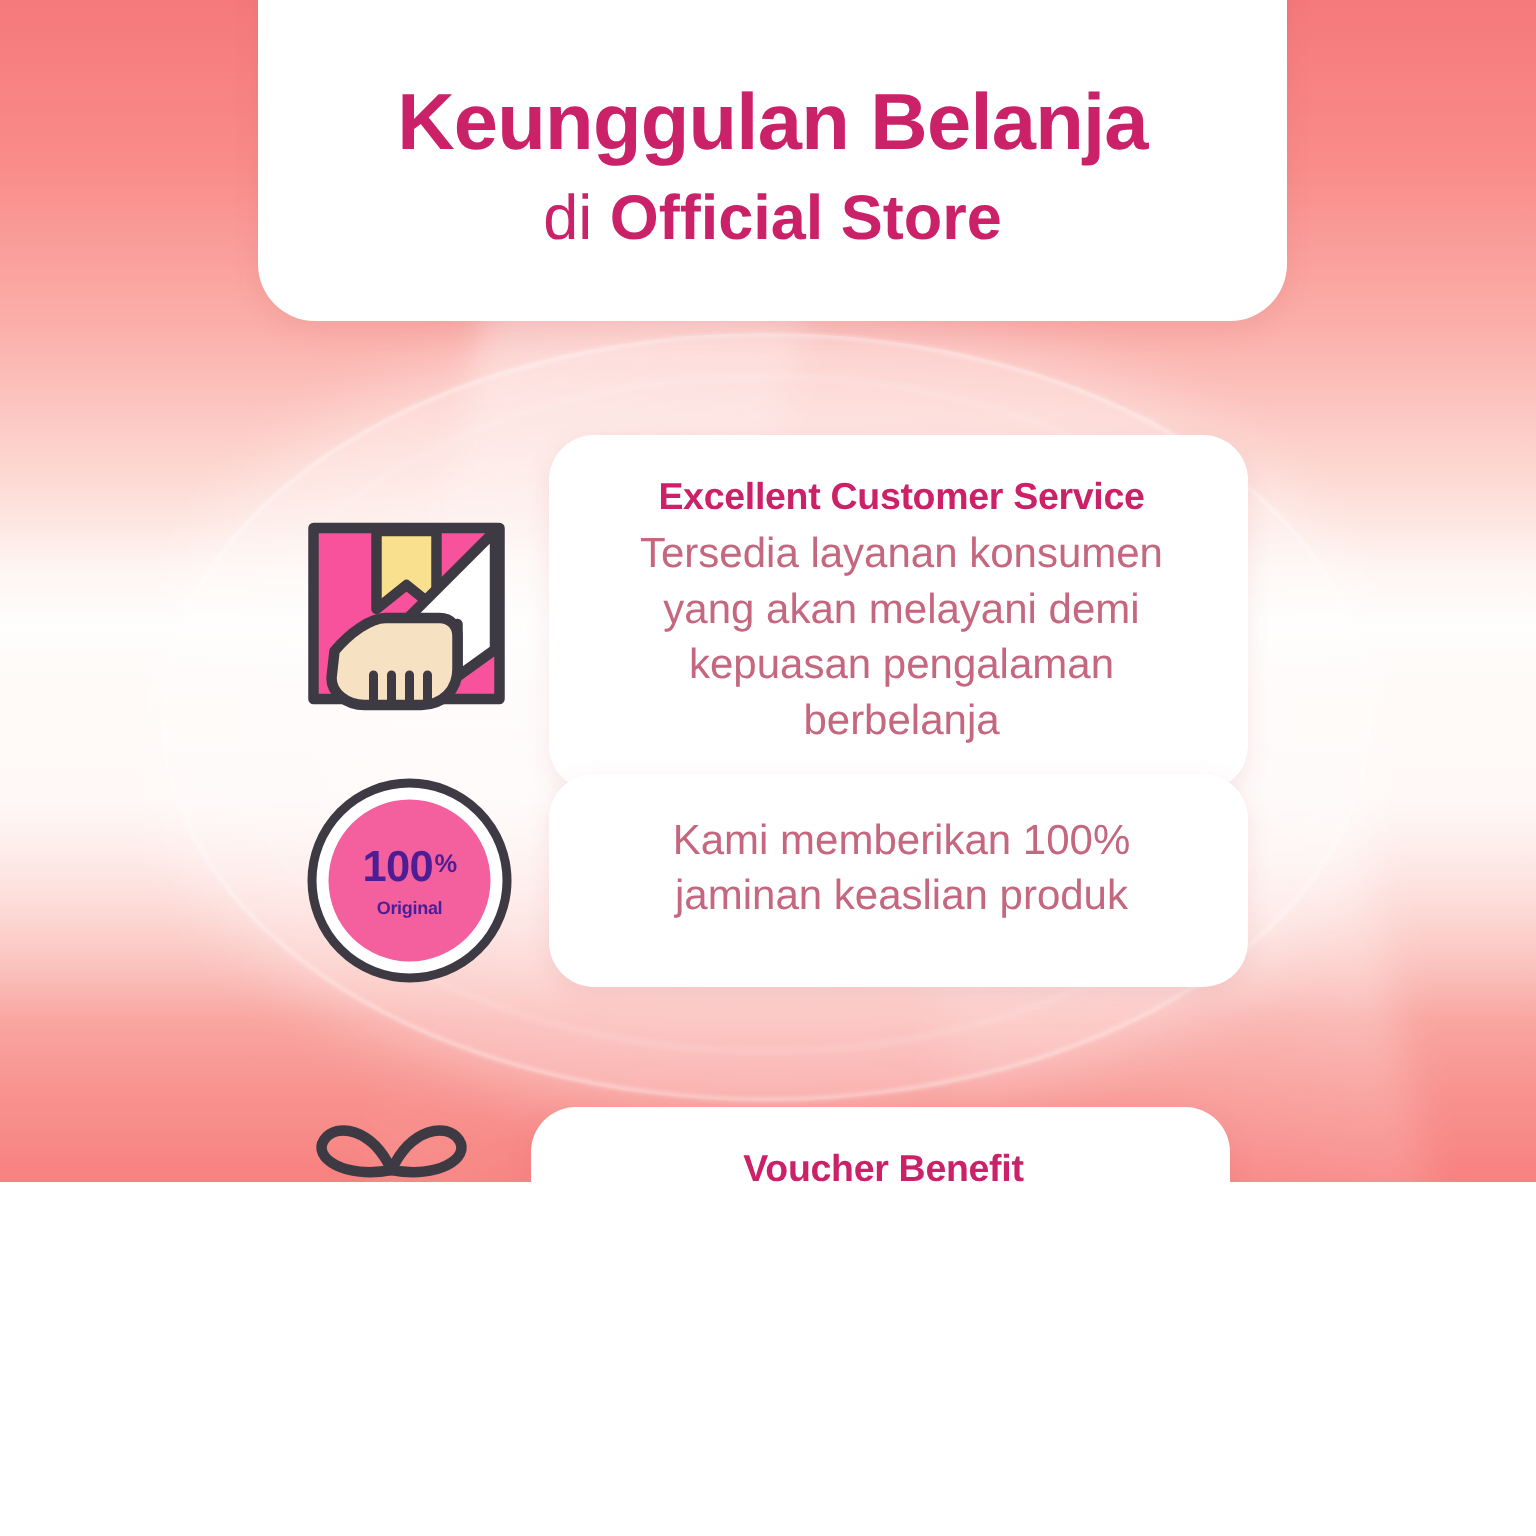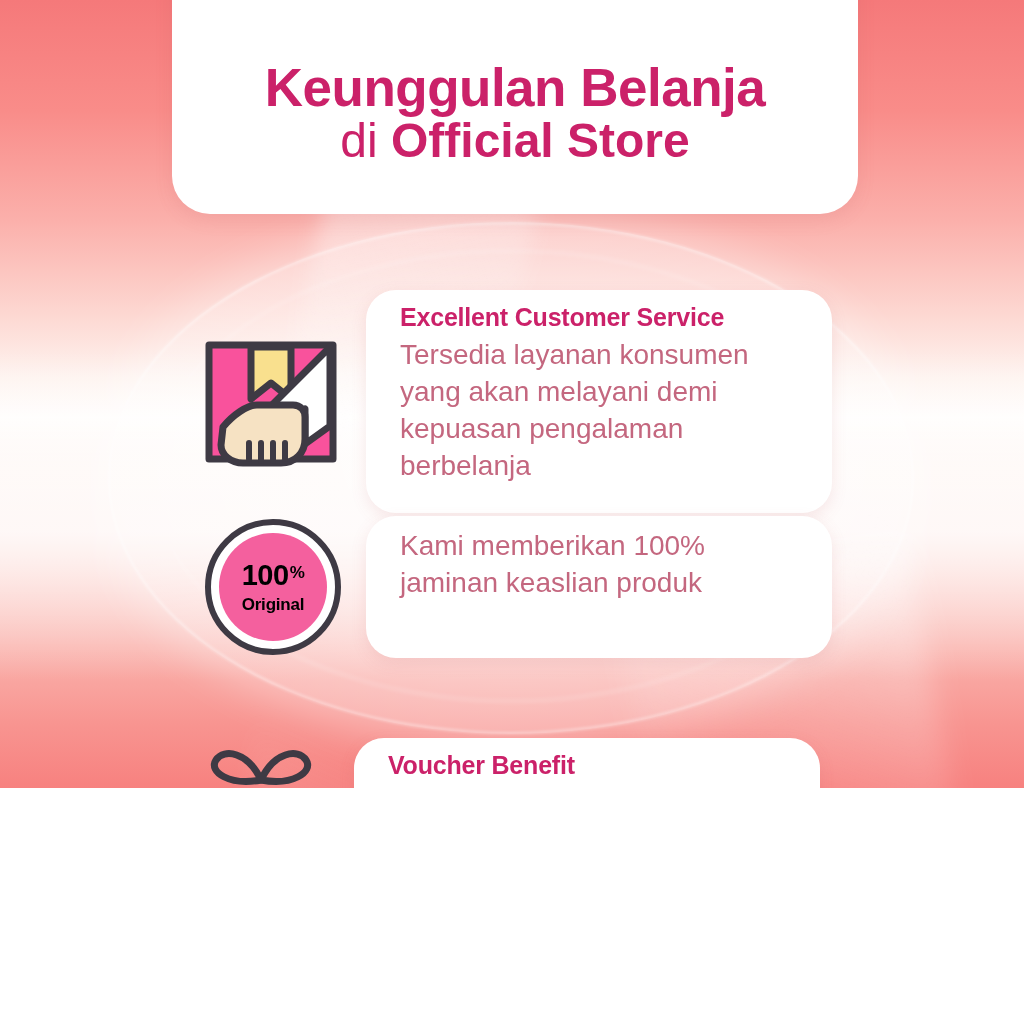--- a/index.html
+++ b/index.html
@@ -99,22 +99,22 @@
   }
   .title-1 {
     color:#cb2169;
     font-size:53px;
     font-weight:bold;
     letter-spacing:-.5px;
     line-height:1.05;
     white-space:nowrap;
   }
   .title-2 {
-    margin-top:0;
-    font-size:48px;
+    margin-top:12px;
+    font-size:42px;
     line-height:1.1;
     color:#cb2169;
     white-space:nowrap;
   }
   .title-2 .thin { font-weight:normal; color:#cb2169; }
   .title-2 .bold { font-weight:bold; }
 
   
   .feature {
     position:absolute;
@@ -129,21 +129,22 @@
     width:186px;
     flex:0 0 186px;
     display:flex; align-items:center; justify-content:center;
   }
 
   .text-card {
     flex:1 1 auto;
     background:#ffffff;
     border-radius:30px;
     box-shadow:0 5px 16px rgba(190,90,100,.13);
-    padding:12px 30px 28px 34px;
+    padding:26px 30px 28px 34px;
+    text-align:center;
   }
   #feature-0 .text-card { min-height:148px; }
   #feature-1 .text-card { min-height:142px; }
   #feature-2 .text-card { min-height:146px; }
 
   .card-title {
     color:#cb2169;
     font-weight:bold;
     font-size:25px;
     line-height:1.25;
@@ -168,33 +169,33 @@
     background:#ffffff;
     border:6px solid #3e3a44;
     display:flex; align-items:center; justify-content:center;
   }
   .badge-inner {
     width:108px; height:108px;
     border-radius:50%;
     background:#f4609e;
     display:flex; flex-direction:column;
     align-items:center; justify-content:center;
-    color:#000000;
+    color:#4c1d95;
   }
   .badge-top {
     font-weight:bold;
     font-size:29px;
     line-height:1;
     display:flex; align-items:flex-start;
     letter-spacing:-.5px;
   }
   .badge-top .pct { font-size:17px; margin-top:3px; margin-left:1px; }
   .badge-bottom {
     font-weight:bold;
-    font-size:17px;
+    font-size:12px;
     line-height:1;
     margin-top:6px;
     letter-spacing:-.2px;
   }
 </style>
 </head>
 <body>
 
 <div id="poster">
 

